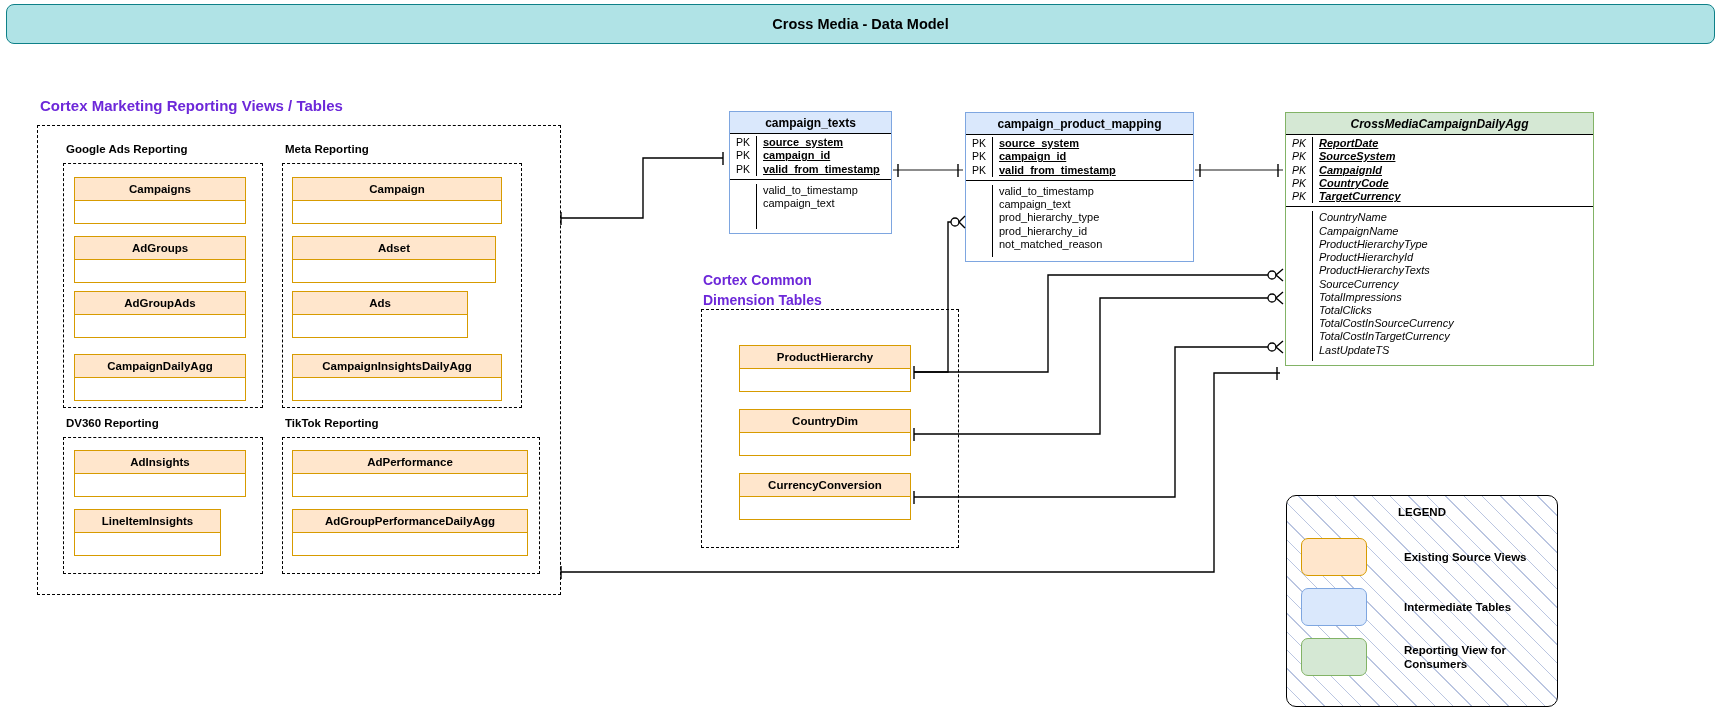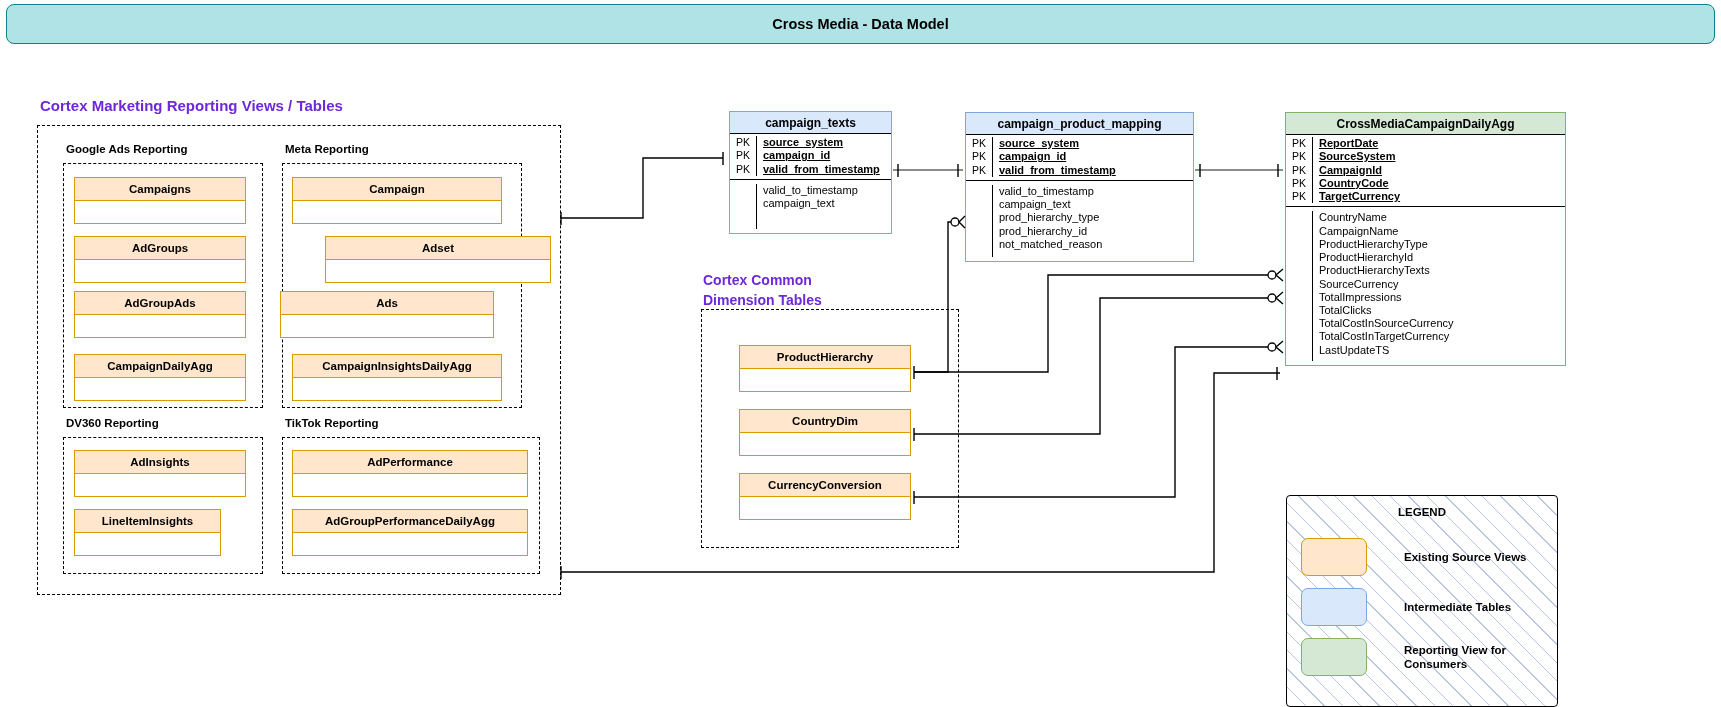--- a/index.html
+++ b/index.html
@@ -130,21 +130,21 @@
     border-right: 1px solid #000;
   }
   .er-line { white-space: nowrap; }
 
   
   .legend {
     position: absolute;
     left: 1286px; top: 495px;
     width: 272px; height: 212px;
     border: 1.4px solid #000;
-    border-radius: 4px;
+    border-radius: 10px;
     background-color: #ffffff;
     background-image: repeating-linear-gradient(
       45deg,
       rgba(130,150,200,0.55) 0px,
       rgba(130,150,200,0.55) 1px,
       rgba(255,255,255,0) 1px,
       rgba(255,255,255,0) 13px
     );
     overflow: hidden;
   }
@@ -211,25 +211,25 @@
     <div class="ent-body"></div>
   </div>
 
   <div class="sub-title" style="left:285px; top:143px;">Meta Reporting</div>
   <div class="dashed-box-inner" style="left:282px; top:163px; width:240px; height:245px;"></div>
 
   <div class="ent" style="left:292px; top:177px; width:210px;">
     <div class="ent-head">Campaign</div>
     <div class="ent-body"></div>
   </div>
-  <div class="ent" style="left:292px; top:236px; width:226px;margin-left:33px;">
+  <div class="ent" style="left:292px; top:236px; width:204px;">
     <div class="ent-head">Adset</div>
     <div class="ent-body"></div>
   </div>
-  <div class="ent" style="left:280px; top:291px; width:214px;">
+  <div class="ent" style="left:292px; top:291px; width:176px;">
     <div class="ent-head">Ads</div>
     <div class="ent-body"></div>
   </div>
   <div class="ent" style="left:292px; top:354px; width:210px;">
     <div class="ent-head">CampaignInsightsDailyAgg</div>
     <div class="ent-body"></div>
   </div>
 
   <div class="sub-title" style="left:66px; top:417px;">DV360 Reporting</div>
   <div class="dashed-box-inner" style="left:63px; top:437px; width:200px; height:137px;"></div>
@@ -314,21 +314,21 @@
       <div class="er-attrs">
         <div class="er-line">valid_to_timestamp</div>
         <div class="er-line">campaign_text</div>
         <div class="er-line">prod_hierarchy_type</div>
         <div class="er-line">prod_hierarchy_id</div>
         <div class="er-line">not_matched_reason</div>
       </div>
     </div>
   </div>
 
-  <div class="ertable green" style="left:1285px; top:112px; width:281px;">
+  <div class="ertable green" style="left:1285px; top:112px; width:309px;font-style:italic;">
     <div class="er-head">CrossMediaCampaignDailyAgg</div>
     <div class="er-pkblock">
       <div class="er-pkcol">
         <div>PK</div>
         <div>PK</div>
         <div>PK</div>
         <div>PK</div>
         <div>PK</div>
       </div>
       <div class="er-keys">

